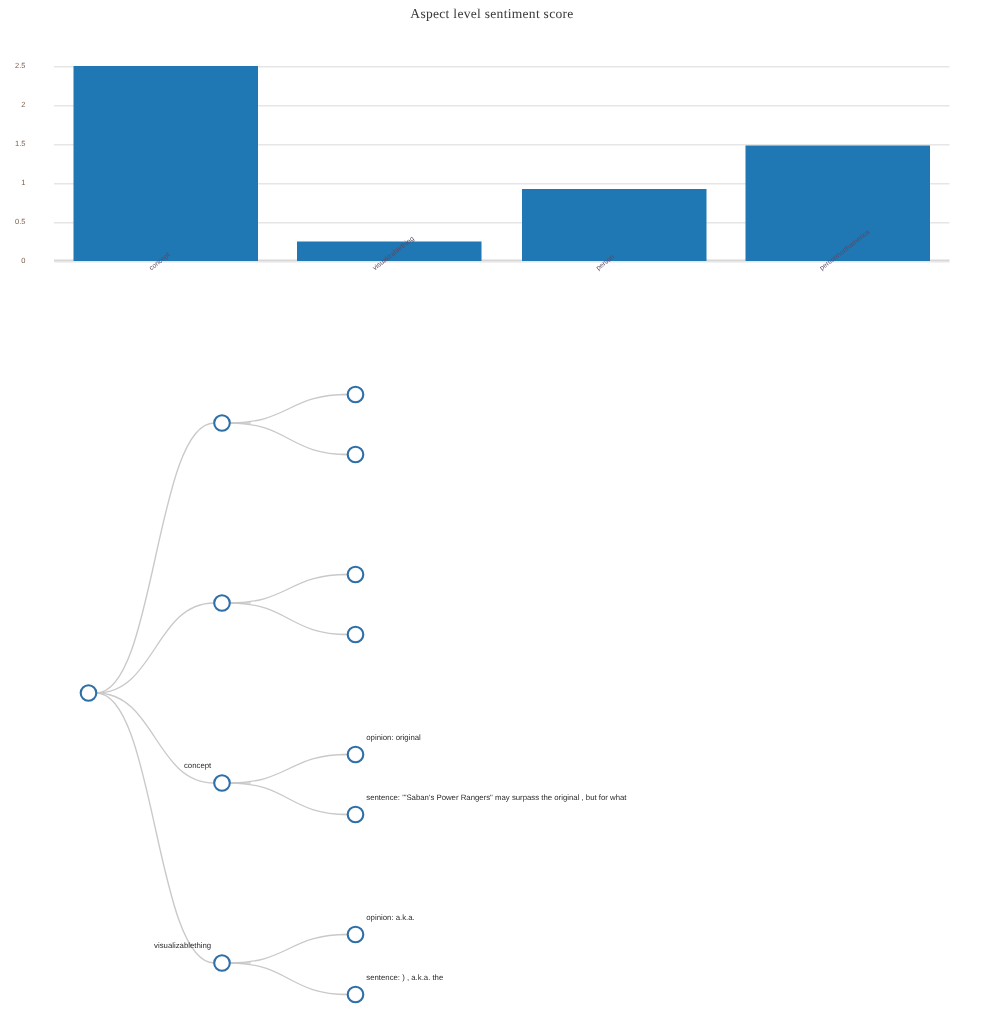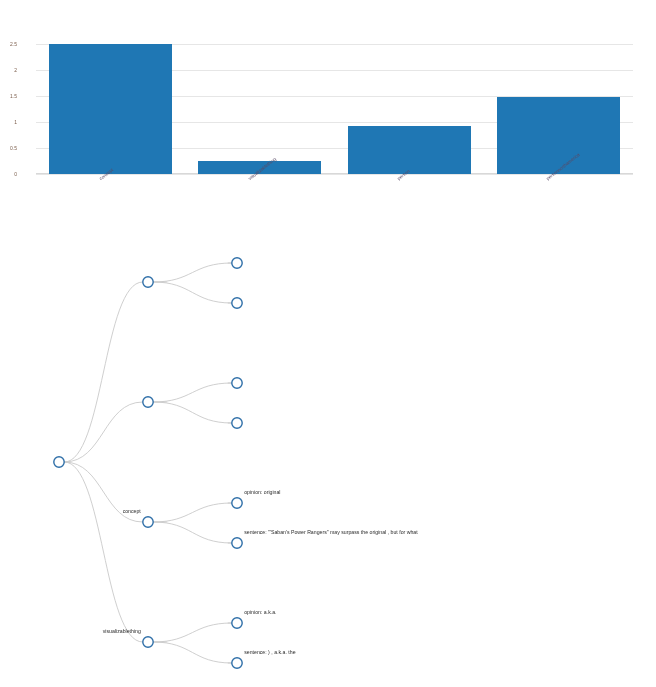--- a/index.html
+++ b/index.html
@@ -119,20 +119,21 @@
     white-space: nowrap;
     line-height: 1;
     text-align: right;
   }
 </style>
 </head>
 <body>
 
 <div id="chart-panel">
 
+  <div id="chart-title">Aspect level sentiment score</div>
 
   <div id="plot-area">
     <div id="gridlines">
         <div class="gridline" style="top: 130px;"></div>
         <div class="gridline" style="top: 104px;"></div>
         <div class="gridline" style="top: 78px;"></div>
         <div class="gridline" style="top: 52px;"></div>
         <div class="gridline" style="top: 26px;"></div>
         <div class="gridline" style="top: 0px;"></div>
       </div>

